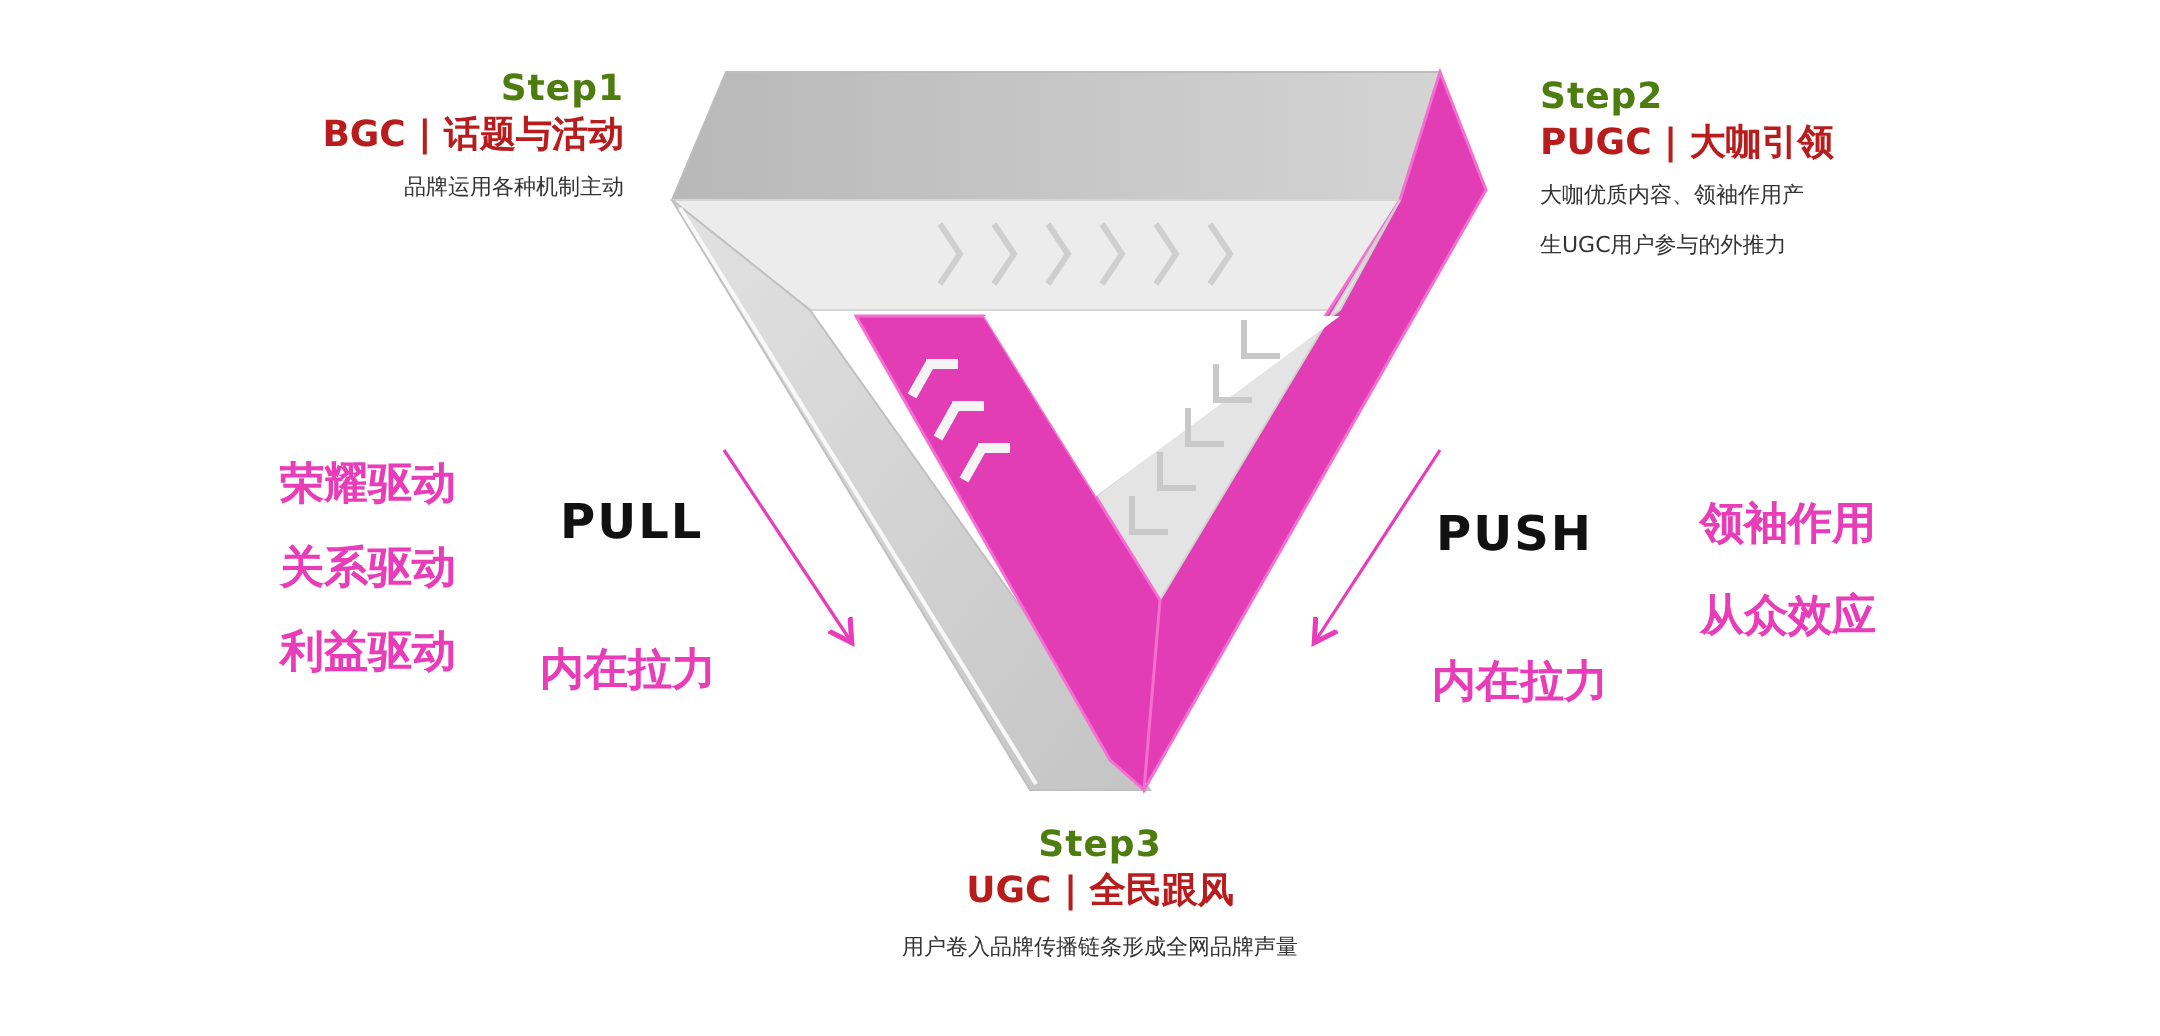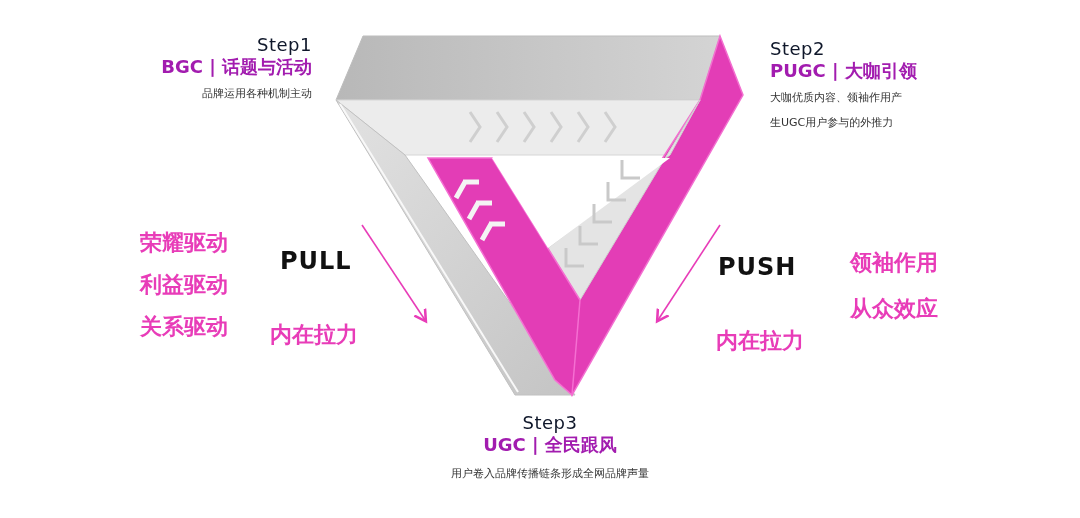--- a/index.html
+++ b/index.html
@@ -3,22 +3,22 @@
   <meta charset="utf-8">
   <style>
     html, body { margin: 0; padding: 0; }
     body {
       width: 1080px; height: 518px; position: relative; overflow: hidden;
       background: #ffffff;
       font-family: "DejaVu Sans", "Liberation Sans", sans-serif;
     }
     .abs { position: absolute; }
     svg.diagram { position: absolute; left: 0; top: 0; }
-    .step-label { color: #0f172a; font-size: 18px; font-weight: normal; letter-spacing: 0.5px; }
-    .step-title { color: #a21caf; font-size: 18px; font-weight: bold; white-space: nowrap; }
+    .step-label { color: #4d7c0f; font-size: 18px; font-weight: bold; letter-spacing: 0.5px; }
+    .step-title { color: #b91c1c; font-size: 18px; font-weight: bold; white-space: nowrap; }
     .step-desc { color: #333333; font-size: 11px; white-space: nowrap; line-height: 25px; }
     .right { text-align: right; }
     .center { text-align: center; }
     .drive { color: #e83cb8; font-size: 22px; font-weight: bold; line-height: 42px; white-space: nowrap; }
     .force-en { color: #111111; font-size: 24px; font-weight: bold; letter-spacing: 1px; white-space: nowrap; }
     .force-cn { color: #e83cb8; font-size: 22px; font-weight: bold; white-space: nowrap; margin-top: 28px; }
   </style>
 </head>
 <body>
 
@@ -94,22 +94,22 @@
 </div>
 
 <div class="abs center" style="left:400px; width:300px; top:412px;">
   <div class="step-label">Step3</div>
   <div class="step-title">UGC | 全民跟风</div>
   <div class="step-desc" style="margin-top:4px;">用户卷入品牌传播链条形成全网品牌声量</div>
 </div>
 
 <div class="abs" style="left:140px; top:222px;">
   <div class="drive">荣耀驱动</div>
+  <div class="drive">关系驱动</div>
   <div class="drive">利益驱动</div>
-  <div class="drive">关系驱动</div>
 </div>
 
 <div class="abs" style="left:280px; top:247px;">
   <div class="force-en">PULL</div>
 </div>
 <div class="abs" style="left:270px; top:292px;">
   <div class="force-cn">内在拉力</div>
 </div>
 
 <div class="abs" style="left:718px; top:253px;">

